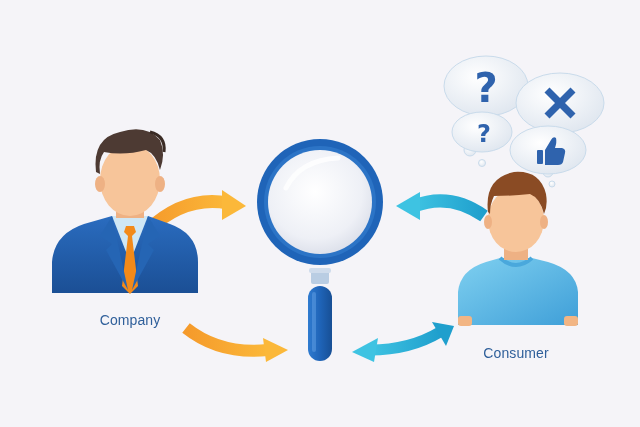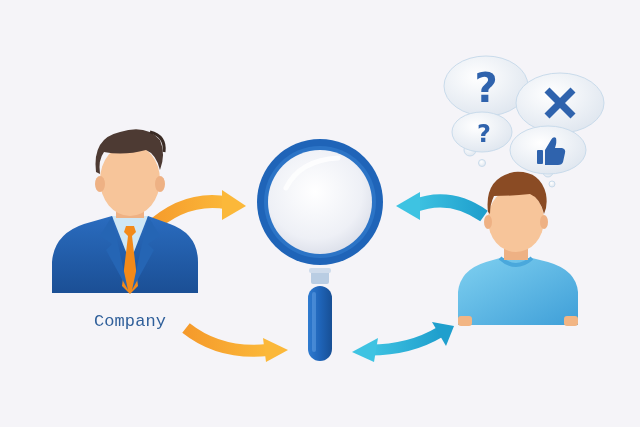--- a/index.html
+++ b/index.html
@@ -6,22 +6,22 @@
   body {
     width: 640px; height: 427px; overflow: hidden;
     background: #f5f4f8;
     font-family: "DejaVu Sans", sans-serif;
     position: relative;
   }
   .stage { position: absolute; left: 0; top: 0; width: 640px; height: 427px; }
   .label {
     position: absolute;
     color: #2f5f9a;
-    font-size: 17px;
-    font-family: Liberation Mono, monospace;
+    font-size: 14px;
+    font-family: Liberation Sans, sans-serif;
     text-align: center;
     letter-spacing: 0.1px;
   }
   .lbl-company { left: 84px; top: 312px; width: 92px; }
   .lbl-consumer { left: 466px; top: 345px; width: 100px; }
   svg { position: absolute; left: 0; top: 0; }
 </style>
 </head>
 <body>
 
@@ -161,13 +161,14 @@
       <ellipse cx="548" cy="150" rx="38" ry="24" fill="url(#bubbleG)" stroke="#c9dbeb"></ellipse>
       <g fill="#2f63ad">
         <rect x="537" y="150" width="6" height="14" rx="1"></rect>
         <path d="M545,150 L551,140 Q553,136 556,138 Q557,142 555,148 L562,148 Q566,149 565,153 L563,162 Q562,165 558,165 L545,165 Z"></path>
       </g>
     </g>
   </g>
 </svg>
 
 <div class="label lbl-company">Company</div>
+<div class="label lbl-consumer">Consumer</div>
 </div>
 
 </body></html>

